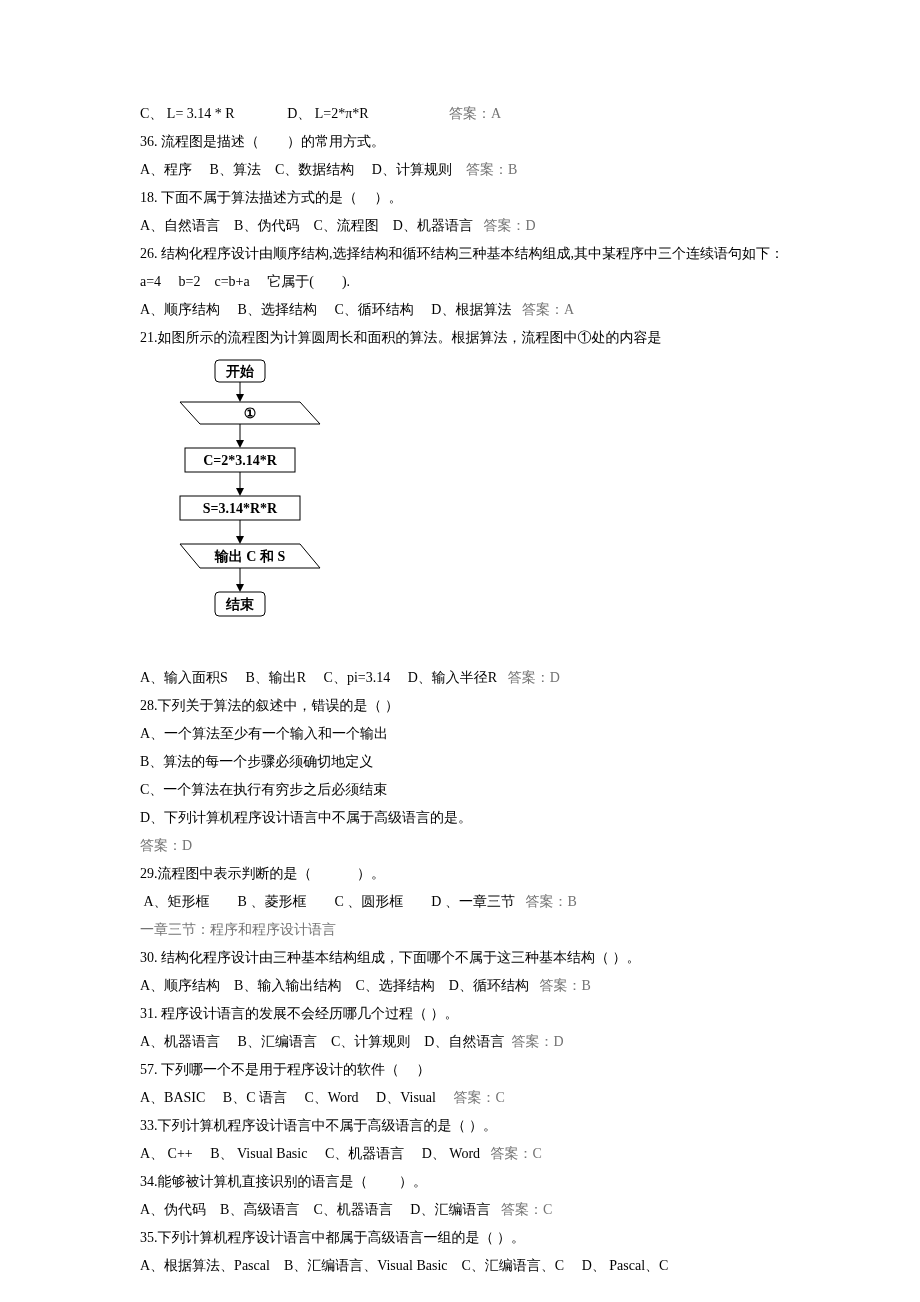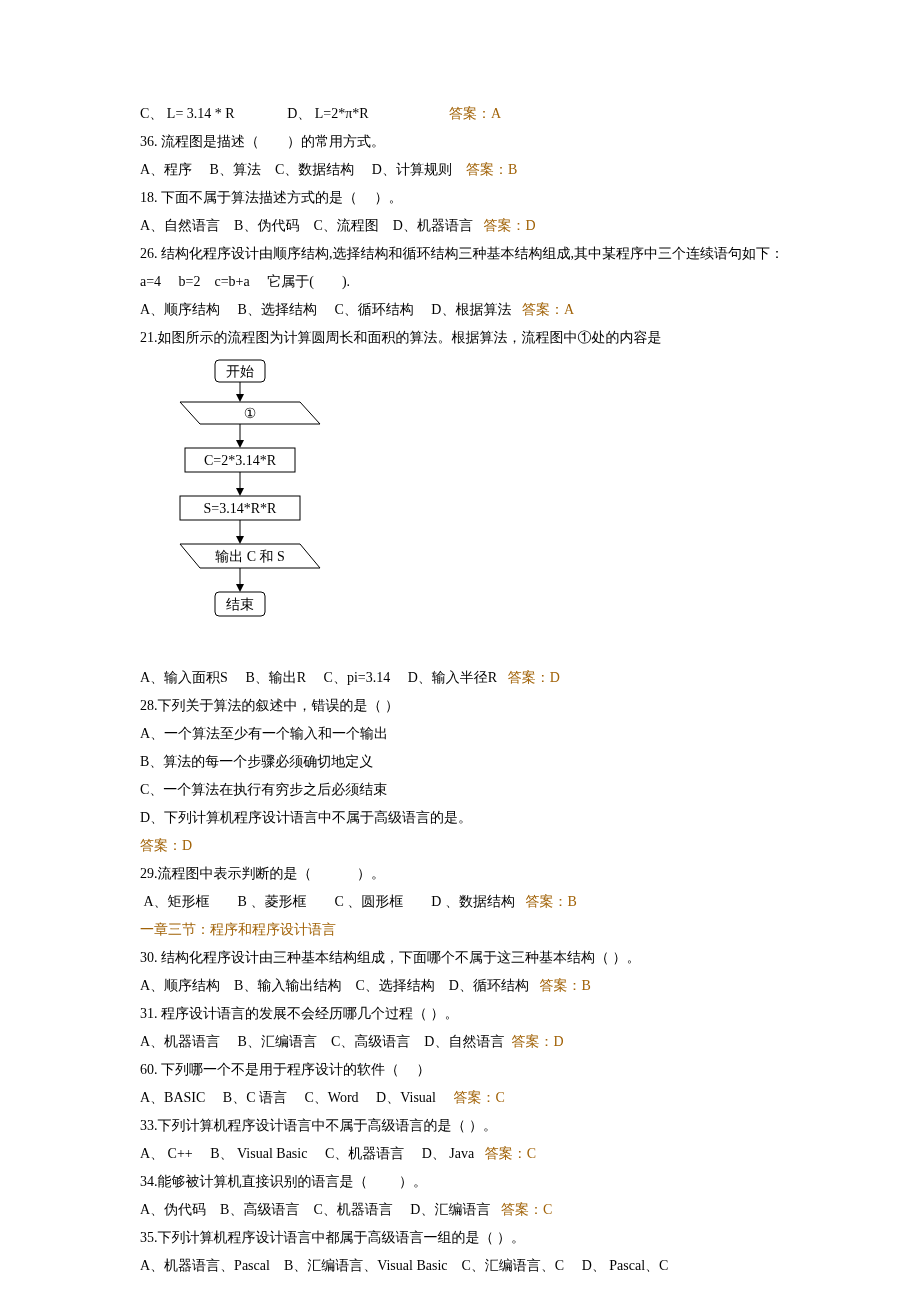--- a/index.html
+++ b/index.html
@@ -7,22 +7,22 @@
     font-size: 14px;
     line-height: 2;
     color: #000;
     background: #fff;
     margin: 0;
     padding: 100px 130px 80px 140px;
     width: 920px;
     box-sizing: border-box;
   }
   .line { white-space: pre-wrap; }
-  .red { color: #a16207; }
-  .flowchart { margin: 6px 0 6px 20px; }
+  .red { color: #737373; }
+  .flowchart { margin: 6px 0 6px 20px; font-weight: bold; }
   svg { display: block; }
   svg text { font-family: "SimSun", serif; font-size: 14px; }
 </style>
 </head>
 <body>
 
 <div class="line"><span>C、 L= 3.14 * R</span>&nbsp;&nbsp;&nbsp;&nbsp;&nbsp;&nbsp;&nbsp;&nbsp;&nbsp;&nbsp;&nbsp;&nbsp;&nbsp;&nbsp;&nbsp;<span>D、 L=2*π*R</span>&nbsp;&nbsp;&nbsp;&nbsp;&nbsp;&nbsp;&nbsp;&nbsp;&nbsp;&nbsp;&nbsp;&nbsp;&nbsp;&nbsp;&nbsp;&nbsp;&nbsp;&nbsp;&nbsp;&nbsp;&nbsp;&nbsp;&nbsp;<span class="red">答案：A</span></div>
 
 <div class="line">36. 流程图是描述（　　）的常用方式。</div>
 <div class="line"><span>A、程序　 B、算法　C、数据结构　 D、计算规则</span>&nbsp;&nbsp;&nbsp;&nbsp;<span class="red">答案：B</span></div>
@@ -72,33 +72,33 @@
 <div class="line"><span>A、输入面积S　 B、输出R　 C、pi=3.14　 D、输入半径R</span>&nbsp;&nbsp;&nbsp;<span class="red">答案：D</span></div>
 
 <div class="line">28.下列关于算法的叙述中，错误的是（ ）</div>
 <div class="line">A、一个算法至少有一个输入和一个输出</div>
 <div class="line">B、算法的每一个步骤必须确切地定义</div>
 <div class="line">C、一个算法在执行有穷步之后必须结束</div>
 <div class="line">D、下列计算机程序设计语言中不属于高级语言的是。</div>
 <div class="line red">答案：D</div>
 
 <div class="line">29.流程图中表示判断的是（　　　 ）。</div>
-<div class="line"><span> A、矩形框　　B 、菱形框　　C 、圆形框　　D 、数据结构</span>&nbsp;&nbsp;&nbsp;<span class="red">答案：B</span></div>
+<div class="line"><span> A、矩形框　　B 、菱形框　　C 、圆形框　　D 、一章三节</span>&nbsp;&nbsp;&nbsp;<span class="red">答案：B</span></div>
 
 <div class="line red">一章三节：程序和程序设计语言</div>
 
 <div class="line">30. 结构化程序设计由三种基本结构组成，下面哪个不属于这三种基本结构（ ）。</div>
 <div class="line"><span>A、顺序结构　B、输入输出结构　C、选择结构　D、循环结构</span>&nbsp;&nbsp;&nbsp;<span class="red">答案：B</span></div>
 
 <div class="line">31. 程序设计语言的发展不会经历哪几个过程（ ）。</div>
-<div class="line"><span>A、机器语言　 B、汇编语言　C、高级语言　D、自然语言</span>&nbsp;&nbsp;<span class="red">答案：D</span></div>
+<div class="line"><span>A、机器语言　 B、汇编语言　C、计算规则　D、自然语言</span>&nbsp;&nbsp;<span class="red">答案：D</span></div>
 
-<div class="line">60. 下列哪一个不是用于程序设计的软件（　 ）</div>
+<div class="line">57. 下列哪一个不是用于程序设计的软件（　 ）</div>
 <div class="line"><span>A、BASIC　 B、C 语言　 C、Word　 D、Visual</span>&nbsp;&nbsp;&nbsp;&nbsp;&nbsp;<span class="red">答案：C</span></div>
 
 <div class="line">33.下列计算机程序设计语言中不属于高级语言的是（ ）。</div>
-<div class="line"><span>A、 C++　 B、 Visual Basic　 C、机器语言　 D、 Java</span>&nbsp;&nbsp;&nbsp;<span class="red">答案：C</span></div>
+<div class="line"><span>A、 C++　 B、 Visual Basic　 C、机器语言　 D、 Word</span>&nbsp;&nbsp;&nbsp;<span class="red">答案：C</span></div>
 
 <div class="line">34.能够被计算机直接识别的语言是（　　 ）。</div>
 <div class="line"><span>A、伪代码　B、高级语言　C、机器语言　 D、汇编语言</span>&nbsp;&nbsp;&nbsp;<span class="red">答案：C</span></div>
 
 <div class="line">35.下列计算机程序设计语言中都属于高级语言一组的是（ ）。</div>
-<div class="line">A、机器语言、Pascal　B、汇编语言、Visual Basic　C、汇编语言、C　 D、 Pascal、C</div>
+<div class="line">A、根据算法、Pascal　B、汇编语言、Visual Basic　C、汇编语言、C　 D、 Pascal、C</div>
 
 </body></html>

